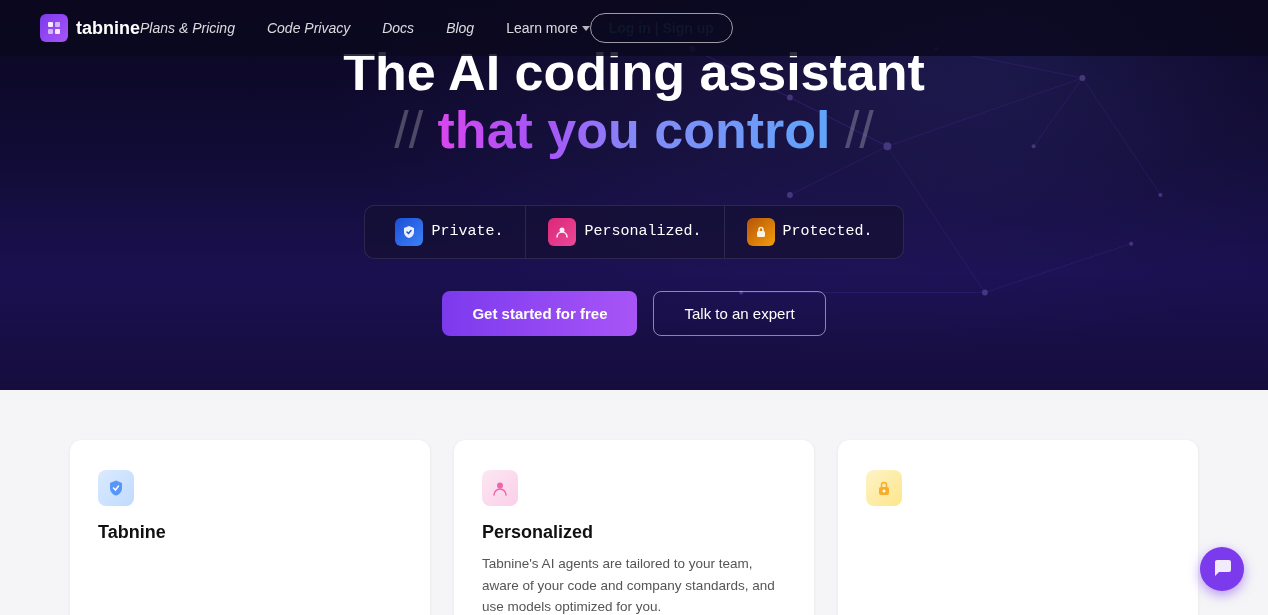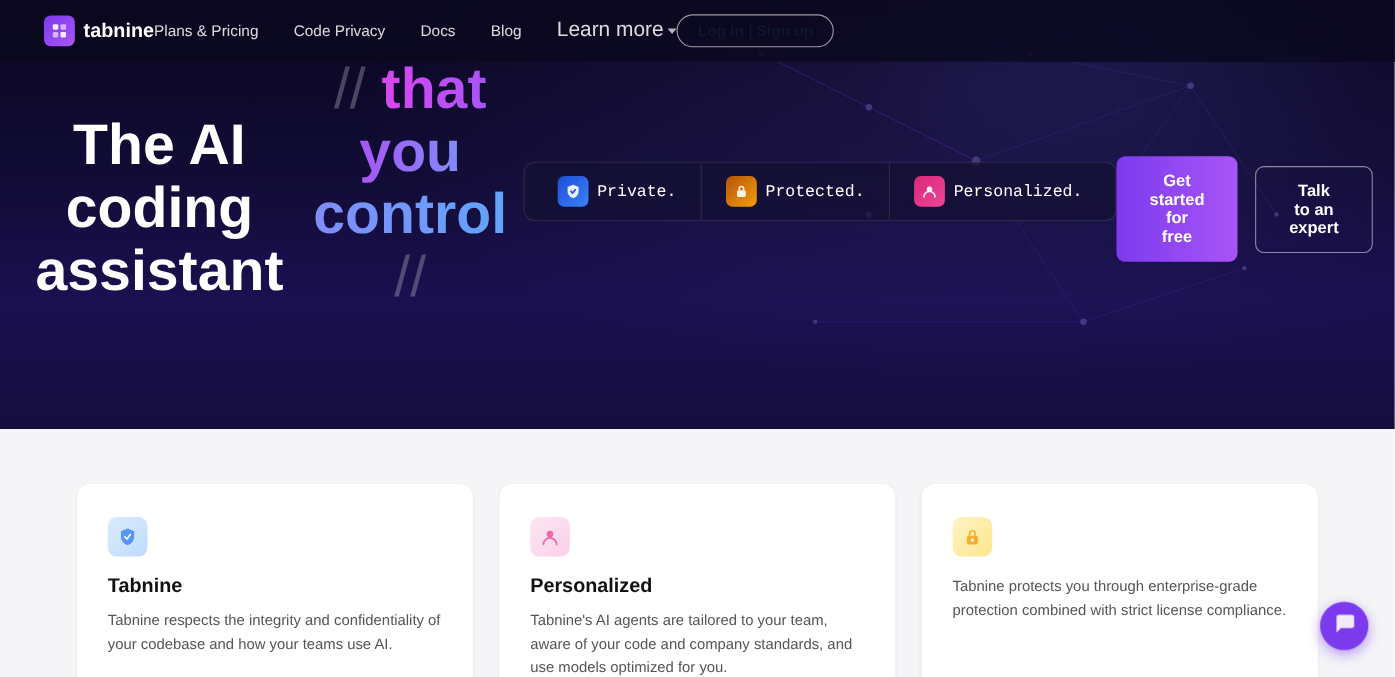--- a/index.html
+++ b/index.html
@@ -24,24 +24,25 @@
     }
     .nav-logo-text {
       color: white; font-size: 18px; font-weight: 600;
     }
     .nav-links {
       display: flex; align-items: center; gap: 32px;
     }
     .nav-link {
       color: rgba(255,255,255,0.85); font-size: 14px; cursor: pointer;
       text-decoration: none;
+      font-style: italic;
     }
     .nav-link-dropdown {
       display: flex; align-items: center; gap: 4px;
-      color: rgba(255,255,255,0.85); font-size: 19px; cursor: pointer;
+      color: rgba(255,255,255,0.85); font-size: 14px; cursor: pointer;
     }
     .chevron-down {
       width: 0; height: 0;
       border-left: 4px solid transparent;
       border-right: 4px solid transparent;
       border-top: 5px solid rgba(255,255,255,0.7);
     }
     .nav-auth-btn {
       border: 1.5px solid rgba(255,255,255,0.6);
       border-radius: 20px;
@@ -49,21 +50,21 @@
       color: #0f172a; font-size: 14px;
       background: transparent; cursor: pointer; font-weight: bold;
     }
 
     
     .hero {
       width: 100%;
       min-height: 390px;
       background: linear-gradient(180deg, #0a0620 0%, #110c35 40%, #1a1050 70%, #160d3e 100%);
       position: relative;
-      display: flex; align-items: center; 
+      display: flex; flex-direction: column; align-items: center; justify-content: center;
       padding: 40px 20px 50px;
       overflow: hidden;
     }
     .hero-bg-network {
       position: absolute; inset: 0;
       background-image:
         radial-gradient(ellipse 800px 400px at 70% 20%, rgba(100,80,200,0.15) 0%, transparent 70%),
         radial-gradient(ellipse 400px 300px at 80% 10%, rgba(60,100,220,0.1) 0%, transparent 60%);
       pointer-events: none;
     }
@@ -134,21 +135,21 @@
       background: linear-gradient(90deg, #7c3aed, #a855f7);
       color: white; border: none;
       padding: 14px 30px; border-radius: 8px;
       font-size: 15px; font-weight: 600; cursor: pointer;
     }
     .btn-talk-expert {
       background: transparent;
       color: white;
       border: 1.5px solid rgba(255,255,255,0.5);
       padding: 13px 30px; border-radius: 8px;
-      font-size: 15px; font-weight: 700; cursor: pointer;
+      font-size: 15px; font-weight: 400; cursor: pointer;
     }
 
     
     .cards-section {
       background: #f5f5f7;
       padding: 50px 60px 40px;
       display: flex; gap: 24px; justify-content: center;
     }
     .card {
       background: white;
@@ -262,55 +263,54 @@
     <div class="hero-badge-item">
       <div class="badge-icon badge-icon-private">
         <svg width="14" height="14" viewBox="0 0 14 14" fill="none">
           <path d="M7 1L2 3v4c0 3 2.5 5.5 5 6 2.5-.5 5-3 5-6V3L7 1z" fill="white" opacity="0.9"></path>
           <path d="M5 7l1.5 1.5L9 5.5" stroke="#1d4ed8" stroke-width="1.5" stroke-linecap="round"></path>
         </svg>
       </div>
       <span>Private.</span>
     </div>
     <div class="hero-badge-item">
+      <div class="badge-icon badge-icon-personalized">
+        <svg width="14" height="14" viewBox="0 0 14 14" fill="none">
+          <circle cx="7" cy="5" r="2.5" fill="white" opacity="0.9"></circle>
+          <path d="M2 12c0-2.8 2.2-5 5-5s5 2.2 5 5" stroke="white" stroke-width="1.5" stroke-linecap="round" fill="none" opacity="0.9"></path>
+        </svg>
+      </div>
+      <span>Personalized.</span>
+    </div>
+    <div class="hero-badge-item">
       <div class="badge-icon badge-icon-protected">
         <svg width="14" height="14" viewBox="0 0 14 14" fill="none">
           <rect x="3" y="6" width="8" height="6" rx="1.5" fill="white" opacity="0.9"></rect>
           <path d="M5 6V4.5a2 2 0 014 0V6" stroke="white" stroke-width="1.5" fill="none" opacity="0.9"></path>
         </svg>
       </div>
       <span>Protected.</span>
     </div>
-    <div class="hero-badge-item">
-      <div class="badge-icon badge-icon-personalized">
-        <svg width="14" height="14" viewBox="0 0 14 14" fill="none">
-          <circle cx="7" cy="5" r="2.5" fill="white" opacity="0.9"></circle>
-          <path d="M2 12c0-2.8 2.2-5 5-5s5 2.2 5 5" stroke="white" stroke-width="1.5" stroke-linecap="round" fill="none" opacity="0.9"></path>
-        </svg>
-      </div>
-      <span>Personalized.</span>
-    </div>
   </div>
 
   <div class="hero-cta-row">
     <button class="btn-get-started">Get started for free</button>
     <button class="btn-talk-expert">Talk to an expert</button>
   </div>
 </section>
 
 <section class="cards-section">
   <div class="card">
     <div class="card-icon card-icon-private">
       <svg width="18" height="18" viewBox="0 0 18 18" fill="none">
         <path d="M9 1.5L3 4v5c0 4 3 7 6 7.5 3-.5 6-3.5 6-7.5V4L9 1.5z" fill="#3b82f6" opacity="0.8"></path>
         <path d="M6.5 9l2 2L11.5 7" stroke="white" stroke-width="1.5" stroke-linecap="round"></path>
       </svg>
     </div>
     <div class="card-title">Tabnine</div>
-    <div class="card-desc">Tabnine respects the integrity and confidentiality of your codebase and how your teams use AI.</div>
   </div>
 
   <div class="card">
     <div class="card-icon card-icon-personalized">
       <svg width="18" height="18" viewBox="0 0 18 18" fill="none">
         <circle cx="9" cy="6.5" r="3" fill="#ec4899" opacity="0.8"></circle>
         <path d="M3 16c0-3.3 2.7-6 6-6s6 2.7 6 6" stroke="#ec4899" stroke-width="1.5" stroke-linecap="round" fill="none" opacity="0.8"></path>
       </svg>
     </div>
     <div class="card-title">Personalized</div>
@@ -318,21 +318,20 @@
   </div>
 
   <div class="card">
     <div class="card-icon card-icon-protected">
       <svg width="18" height="18" viewBox="0 0 18 18" fill="none">
         <rect x="4" y="8" width="10" height="8" rx="2" fill="#f59e0b" opacity="0.8"></rect>
         <path d="M6.5 8V6a2.5 2.5 0 015 0v2" stroke="#f59e0b" stroke-width="1.5" fill="none" opacity="0.8"></path>
         <circle cx="9" cy="12" r="1.5" fill="white"></circle>
       </svg>
     </div>
-    <div class="card-desc">Tabnine protects you through enterprise-grade protection combined with strict license compliance.</div>
   </div>
 </section>
 
 <div class="chat-widget">
   <span class="chat-widget-icon">
     <svg width="22" height="22" viewBox="0 0 22 22" fill="none">
       <path d="M4 4h14a2 2 0 012 2v8a2 2 0 01-2 2H8l-4 4V6a2 2 0 012-2z" fill="white" opacity="0.9"></path>
     </svg>
   </span>
 </div>

